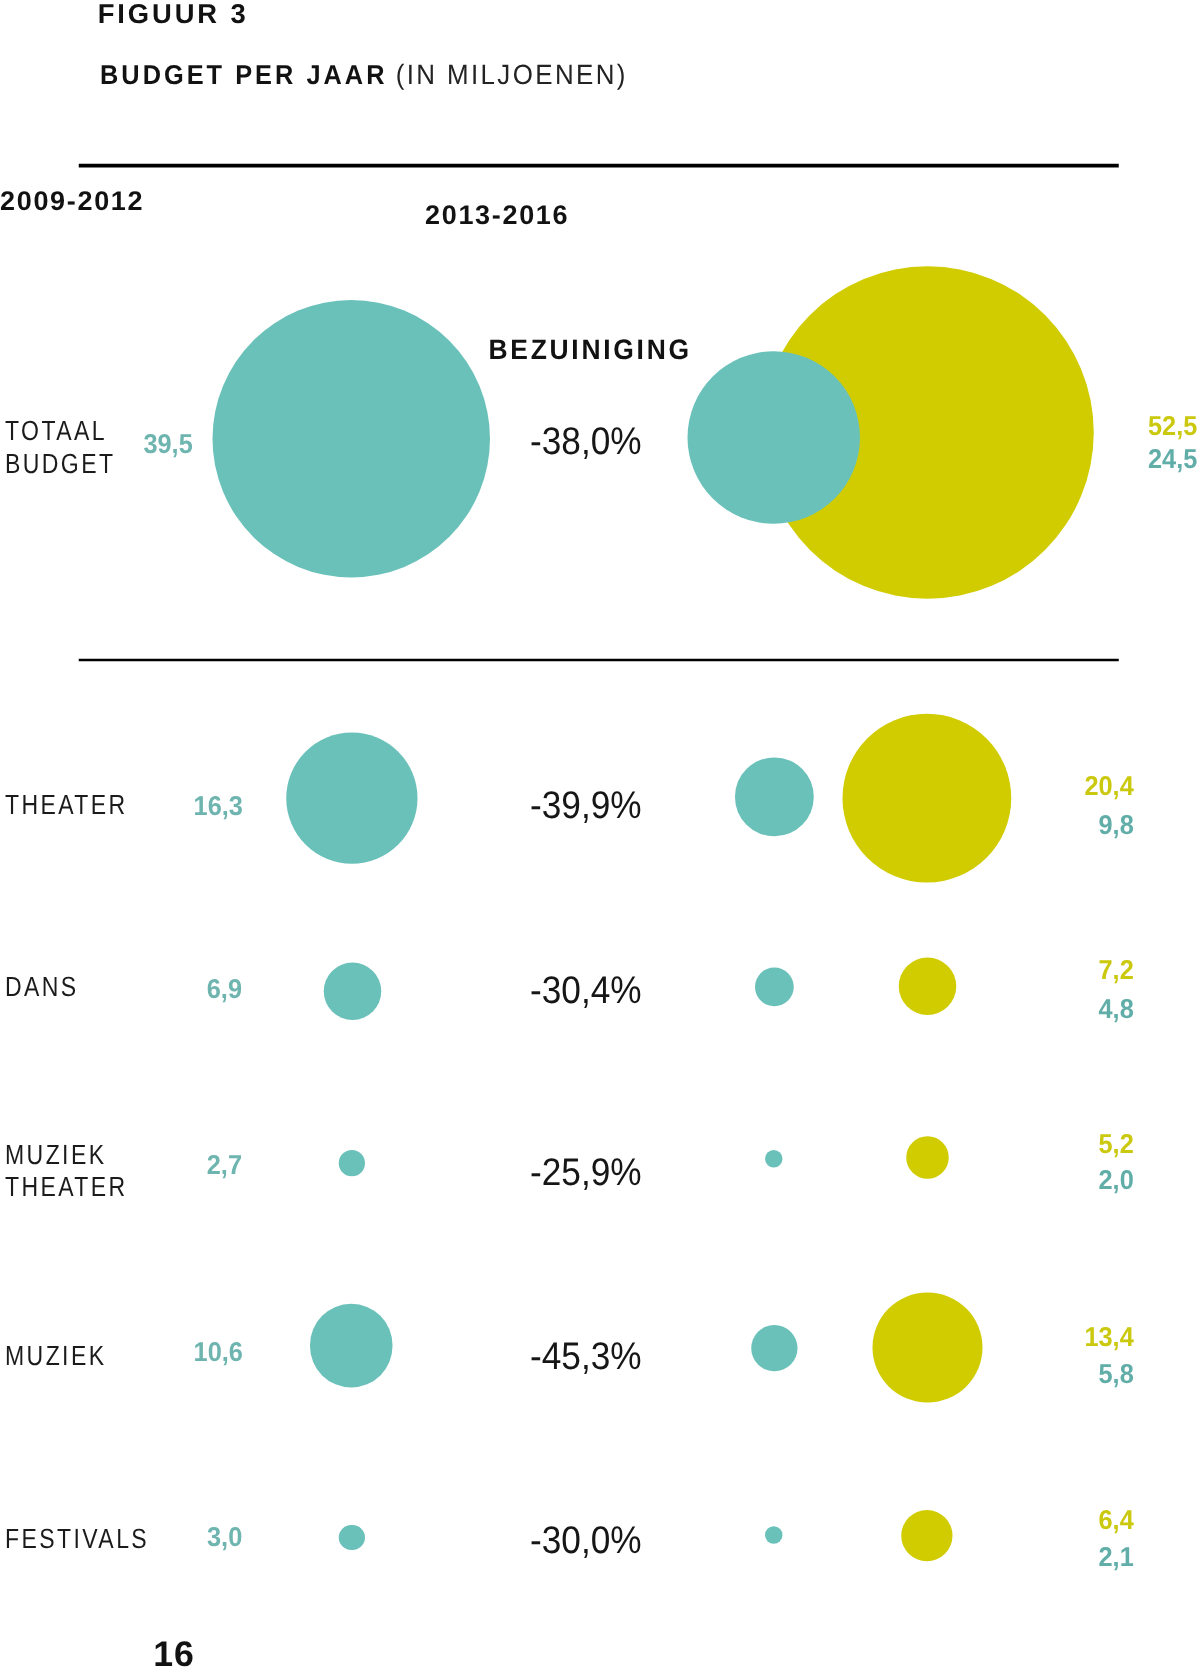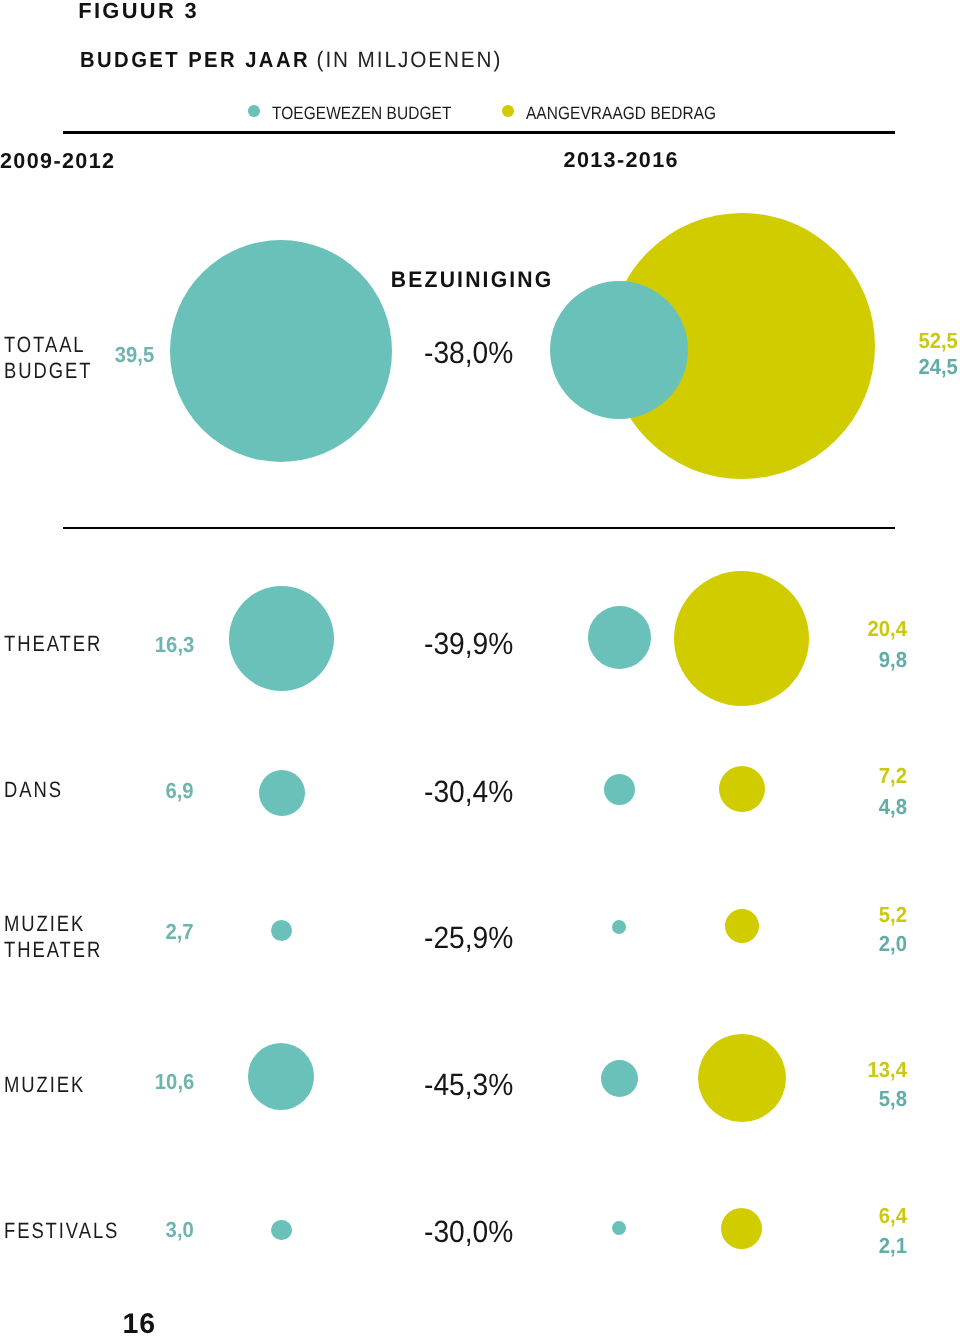--- a/index.html
+++ b/index.html
@@ -24,21 +24,21 @@
   .legend-text{position:absolute;left:23.5px;top:2.2px;font-size:17.9px;letter-spacing:0.1px;color:#1b1b1b;
                line-height:24px;white-space:nowrap;display:block;
                transform:scaleX(0.862);transform-origin:left center;}
 
   .rule{left:62.5px;width:832.5px;background:#000;}
   .rule-top{top:131px;height:2.6px;}
   .rule-mid{top:526.5px;height:2.2px;}
 
   .period{font-size:21.6px;font-weight:bold;letter-spacing:1.35px;color:#121212;}
   .period-left{left:0;top:148px;width:562.5px;text-align:left;}
-  .period-right{left:340px;top:147px;width:562.5px;text-align:center;}
+  .period-right{left:340px;top:159px;width:562.5px;text-align:left;}
   .change-header{left:0;top:267.4px;width:1004.5px;text-align:center;font-size:22.5px;font-weight:bold;letter-spacing:2.32px;color:#121212;
                  transform:scaleX(0.94);transform-origin:left top;}
 
   .page-num{left:122.5px;top:1308.3px;font-size:28.5px;color:#121212;letter-spacing:0.9px;font-weight:bold;}
 
   
   .row{position:absolute;left:0;width:960px;}
   .row-label{position:absolute;left:4.2px;font-size:22.2px;letter-spacing:2.33px;color:#1b1b1b;line-height:25.6px;
              white-space:nowrap;transform:scaleX(0.83);transform-origin:left top;}
   .row-left-value{position:absolute;font-size:21.8px;font-weight:bold;color:#6EB4AF;text-align:right;letter-spacing:0px;
@@ -57,30 +57,20 @@
 <body>
 
 <div class="page" id="page">
 
   <div class="fig-label abs">FIGUUR 3</div>
 
   <div class="fig-title abs">
     <span class="t-bold">BUDGET PER JAAR</span><span class="t-space"> </span><span class="t-light">(IN MILJOENEN)</span>
   </div>
 
-  <div class="legend abs">
-    <div class="legend-item">
-      <span class="legend-dot"></span>
-      <span class="legend-text">TOEGEWEZEN BUDGET</span>
-    </div>
-    <div class="legend-item legend-item-2">
-      <span class="legend-dot legend-dot-y"></span>
-      <span class="legend-text">AANGEVRAAGD BEDRAG</span>
-    </div>
-  </div>
 
   <div class="rule rule-top abs"></div>
   <div class="rule rule-mid abs"></div>
 
   <div class="period period-left abs">2009-2012</div>
   <div class="period period-right abs">2013-2016</div>
   <div class="change-header abs">BEZUINIGING</div>
 
   <div id="rows">
       <div class="row" style="top: 0px;">

